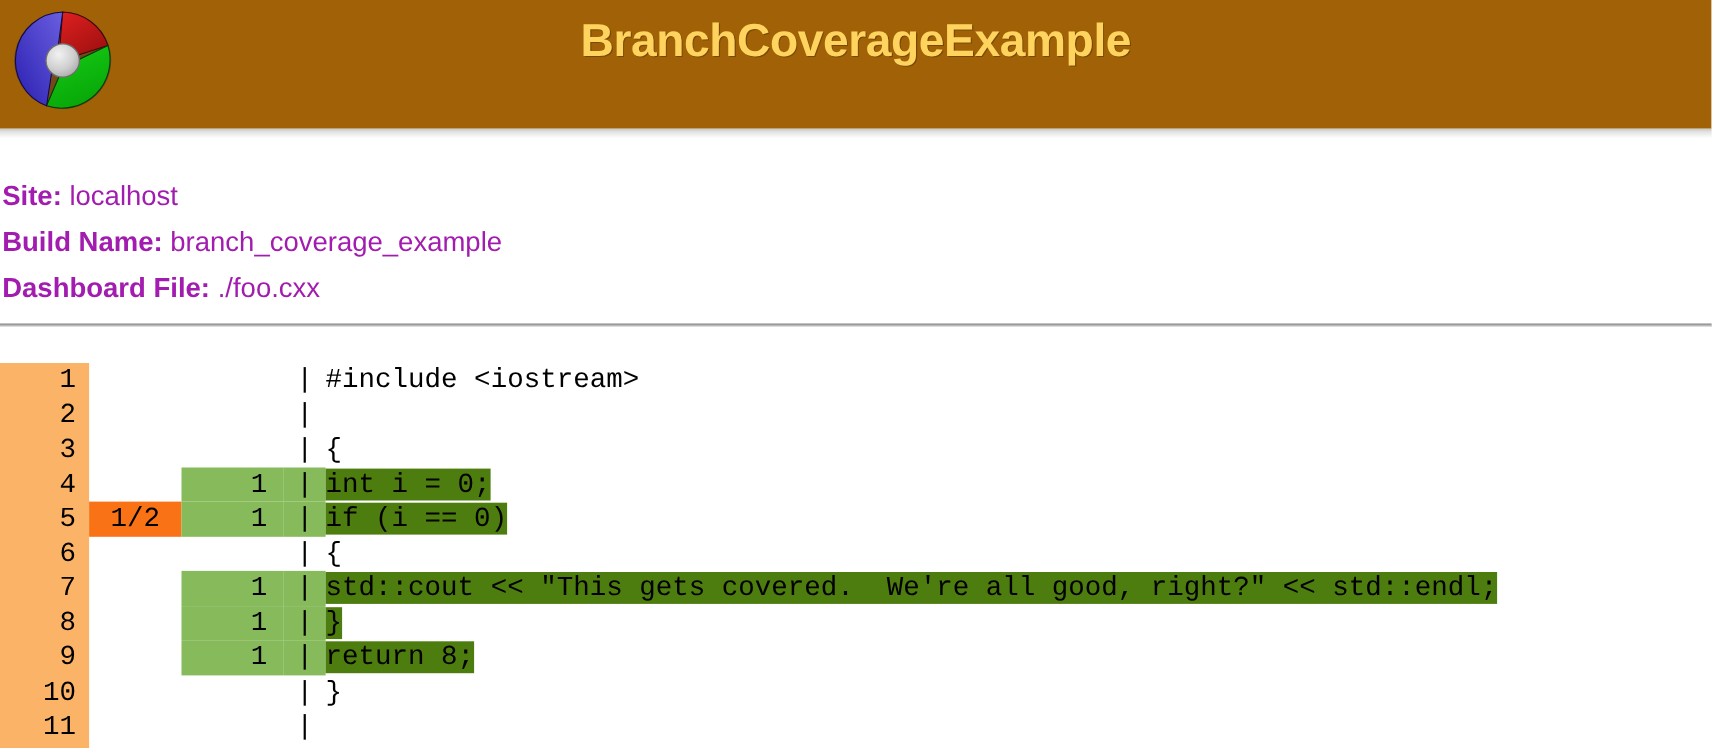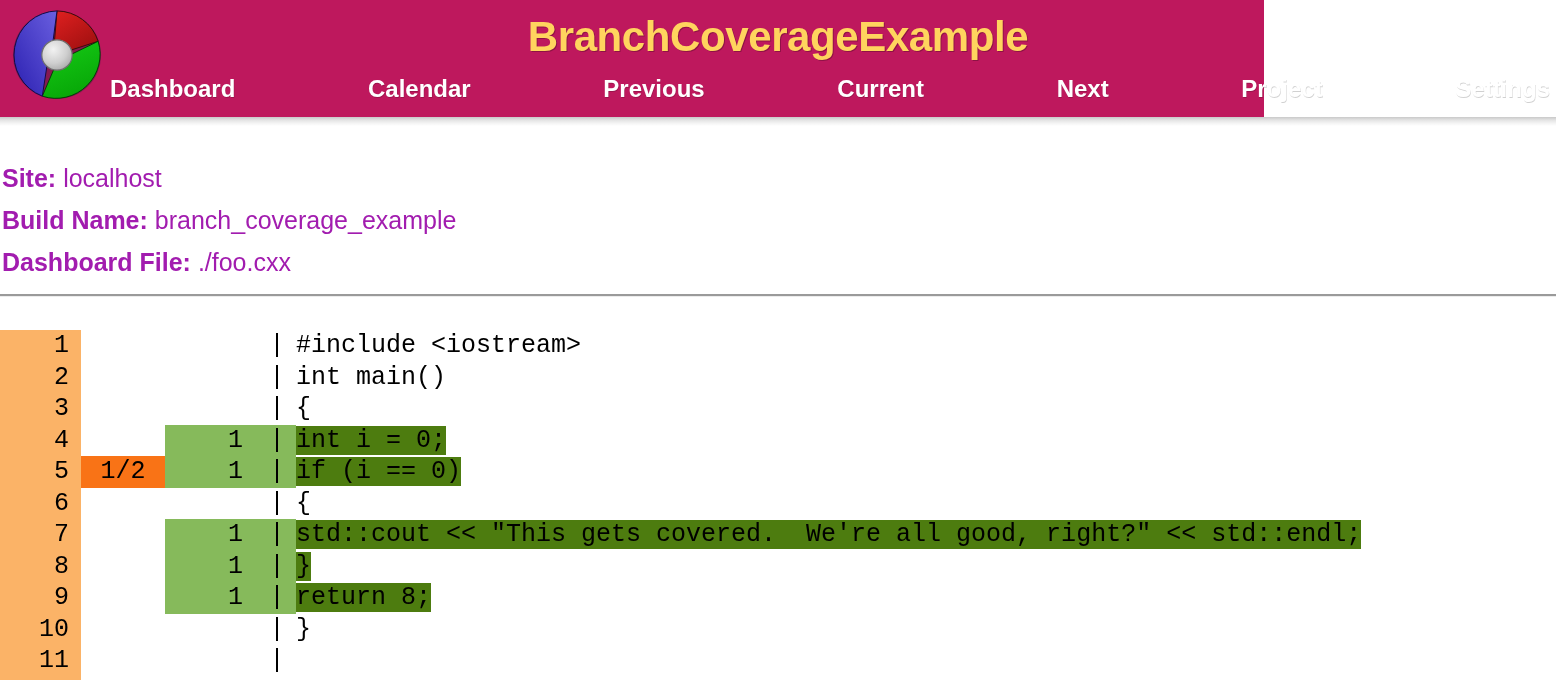--- a/index.html
+++ b/index.html
@@ -12,23 +12,23 @@
     width: 1556px;
     height: 680px;
     overflow: hidden;
     font-family: "Liberation Sans", sans-serif;
     color: #000000;
   }
 
   
   .header {
     position: relative;
-    width: 1264px;
+    width: 1556px;
     height: 117px;
-    background: #be185d;
+    background: #a16207;
     box-sizing: border-box;
   }
   .header-shadow {
     position: absolute;
     left: 0;
     top: 117px;
     width: 1556px;
     height: 9px;
     background: linear-gradient(to bottom, #c9c9c9 0%, #e4e4e4 35%, #f4f4f4 70%, #ffffff 100%);
   }
@@ -221,29 +221,20 @@
       <circle cx="50" cy="50" r="45" fill="#1c1c3c" opacity="0.35"></circle>
       <path d="M50 5 A45 45 0 0 1 92 36 L55 48 A9 9 0 0 0 47 41 Z" fill="url(#gred)" stroke="#3a0a0a" stroke-width="1"></path>
       <path d="M92 36 A45 45 0 0 1 35 92 L50 57 A9 9 0 0 0 57 53 Z" fill="url(#ggreen)" stroke="#063806" stroke-width="1"></path>
       <path d="M35 92 A45 45 0 0 1 50 5 L45 43 A9 9 0 0 0 41 53 Z" fill="url(#gblue)" stroke="#120a45" stroke-width="1"></path>
       <circle cx="50" cy="50" r="15.5" fill="url(#gcenter)" stroke="#6f6f6f" stroke-width="1.2"></circle>
     </svg>
   </div>
 
   <div class="site-title">BranchCoverageExample</div>
 
-  <div class="navbar">
-    <span class="nav-item">Dashboard</span>
-    <span class="nav-item">Calendar</span>
-    <span class="nav-item">Previous</span>
-    <span class="nav-item">Current</span>
-    <span class="nav-item">Next</span>
-    <span class="nav-item">Project</span>
-    <span class="nav-item">Settings</span>
-  </div>
 </div>
 <div class="header-shadow"></div>
 
 <div class="meta">
   <div class="meta-row">
     <span class="meta-label">Site:</span>
     <span class="meta-value">localhost</span>
   </div>
   <div class="meta-row">
     <span class="meta-label">Build Name:</span>
@@ -254,21 +245,21 @@
     <span class="meta-value">./foo.cxx</span>
   </div>
 </div>
 
 <div class="divider"></div>
 
 <div class="coverage">
   <div class="gutter"></div>
   <div class="code-rows" id="code-rows">
       <div class="code-row"><span class="col-lineno">1</span><span class="col-branch"></span><span class="col-count"></span><span class="col-pipe">|</span><span class="col-code">#include &lt;iostream&gt;</span></div>
-      <div class="code-row"><span class="col-lineno">2</span><span class="col-branch"></span><span class="col-count"></span><span class="col-pipe">|</span><span class="col-code">int main()</span></div>
+      <div class="code-row"><span class="col-lineno">2</span><span class="col-branch"></span><span class="col-count"></span><span class="col-pipe">|</span></div>
       <div class="code-row"><span class="col-lineno">3</span><span class="col-branch"></span><span class="col-count"></span><span class="col-pipe">|</span><span class="col-code">{</span></div>
       <div class="code-row"><span class="col-lineno">4</span><span class="col-branch"></span><span class="col-count covered">1</span><span class="col-pipe covered">|</span><span class="col-code"><span class="hl">int i = 0;</span></span></div>
       <div class="code-row"><span class="col-lineno">5</span><span class="col-branch bad">1/2</span><span class="col-count covered">1</span><span class="col-pipe covered">|</span><span class="col-code"><span class="hl">if (i == 0)</span></span></div>
       <div class="code-row"><span class="col-lineno">6</span><span class="col-branch"></span><span class="col-count"></span><span class="col-pipe">|</span><span class="col-code">{</span></div>
       <div class="code-row"><span class="col-lineno">7</span><span class="col-branch"></span><span class="col-count covered">1</span><span class="col-pipe covered">|</span><span class="col-code"><span class="hl">std::cout &lt;&lt; "This gets covered.  We're all good, right?" &lt;&lt; std::endl;</span></span></div>
       <div class="code-row"><span class="col-lineno">8</span><span class="col-branch"></span><span class="col-count covered">1</span><span class="col-pipe covered">|</span><span class="col-code"><span class="hl">}</span></span></div>
       <div class="code-row"><span class="col-lineno">9</span><span class="col-branch"></span><span class="col-count covered">1</span><span class="col-pipe covered">|</span><span class="col-code"><span class="hl">return 8;</span></span></div>
       <div class="code-row"><span class="col-lineno">10</span><span class="col-branch"></span><span class="col-count"></span><span class="col-pipe">|</span><span class="col-code">}</span></div>
       <div class="code-row"><span class="col-lineno">11</span><span class="col-branch"></span><span class="col-count"></span><span class="col-pipe">|</span><span class="col-code"></span></div>
     </div>

